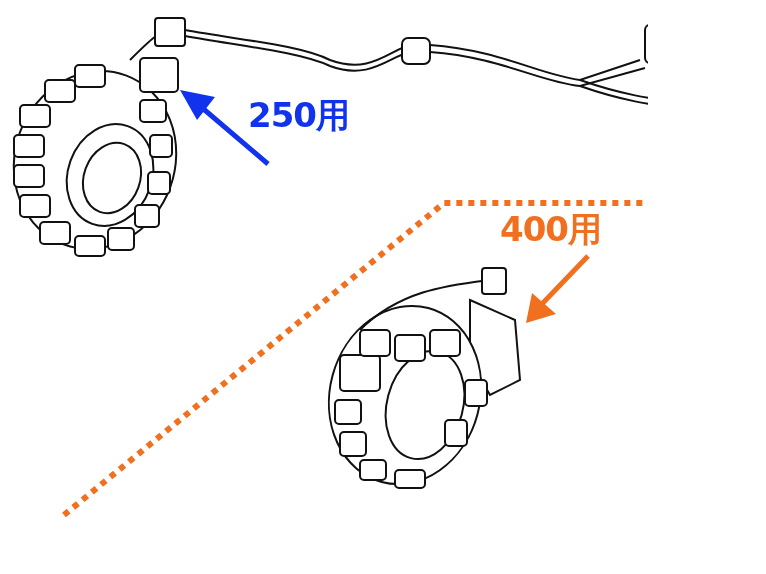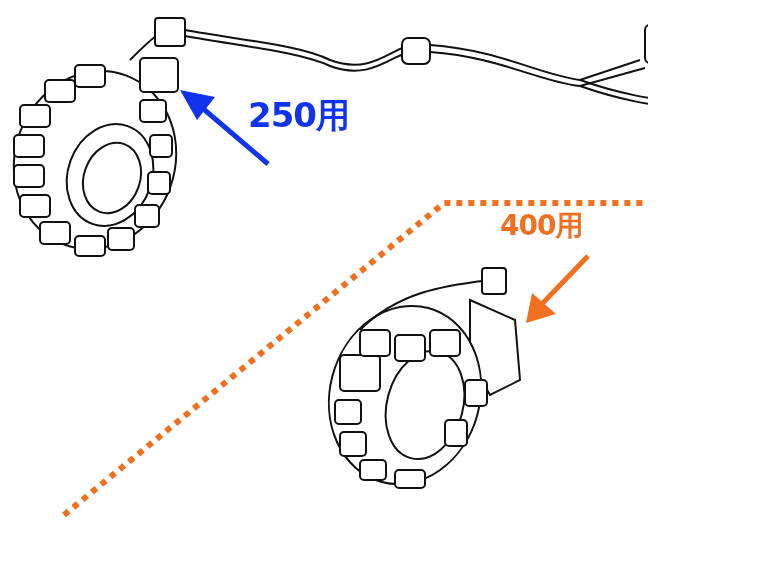--- a/index.html
+++ b/index.html
@@ -1,20 +1,20 @@
 <!DOCTYPE html>
 <html><head>
 <meta charset="utf-8">
 <style>
   html, body { margin: 0; padding: 0; background: #ffffff; }
   .canvas { position: relative; width: 648px; height: 574px; overflow: hidden; background: #ffffff; font-family: "DejaVu Sans", sans-serif; border-radius: 18px; }
   svg.stage { position: absolute; left: 0; top: 0; }
   .label { position: absolute; font-family: "DejaVu Sans", sans-serif; font-weight: 900; letter-spacing: -1px; line-height: 1; }
   .label-250 { left: 248px; top: 98px; font-size: 34px; }
-  .label-400 { left: 500px; top: 212px; font-size: 28px; }
+  .label-400 { left: 500px; top: 212px; font-size: 34px; }
 </style>
 </head>
 <body>
 
 <div class="canvas">
 
   <svg class="stage" width="766" height="574" viewBox="0 0 766 574">
 
     <g>
       <polyline points="64,515 444,203 766,203" fill="none" stroke="#f07020" stroke-width="6" stroke-dasharray="6,6"></polyline>

